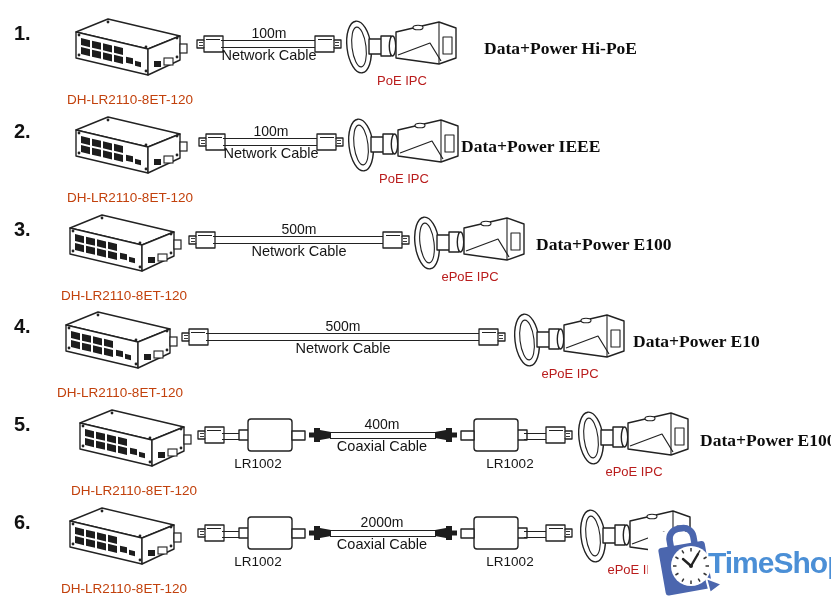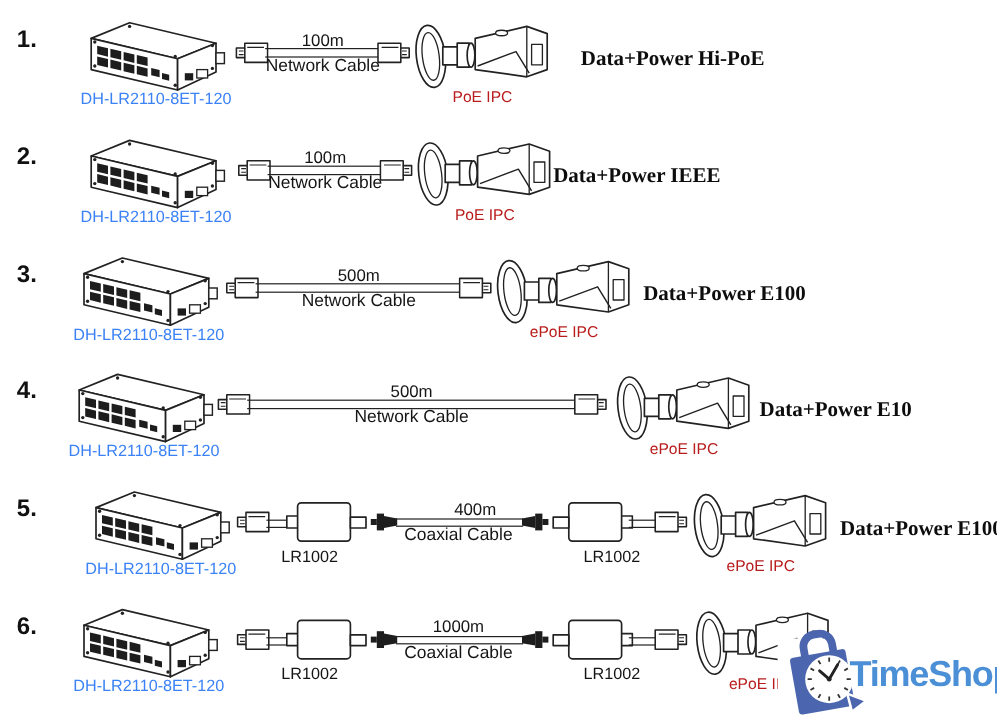--- a/index.html
+++ b/index.html
@@ -1,19 +1,19 @@
 <!DOCTYPE html>
 <html><head>
 <meta charset="utf-8">
 <style>
   html,body{margin:0;padding:0;background:#fff;}
   #canvas{position:relative;width:831px;height:598px;background:#fff;overflow:hidden;
           font-family:"Liberation Sans",sans-serif;color:#111;}
   .num{position:absolute;left:14px;font-weight:bold;font-size:20px;color:#111;white-space:nowrap;}
-  .dev-label{position:absolute;width:150px;text-align:center;font-size:13.5px;color:#3b82f6;white-space:nowrap;}
+  .dev-label{position:absolute;width:150px;text-align:center;font-size:13.5px;color:#c2410c;white-space:nowrap;margin-top:17px;}
   .cam-label{position:absolute;width:116px;text-align:center;font-size:13px;color:#b91c1c;white-space:nowrap;}
   .conv-label{position:absolute;width:80px;text-align:center;font-size:13.5px;color:#151515;white-space:nowrap;}
   .dist-label{position:absolute;text-align:center;font-weight:normal;font-size:14px;color:#151515;white-space:nowrap;}
   .type-label{position:absolute;text-align:center;font-weight:normal;font-size:14.5px;color:#151515;white-space:nowrap;}
   .result{position:absolute;font-family:"Liberation Serif",serif;font-weight:600;font-size:17.5px;color:#0d0d0d;white-space:nowrap;}
   .cable{position:absolute;display:flex;align-items:center;height:22px;}
   .cline{flex:1;height:6px;border-top:1.6px solid #222;border-bottom:1.6px solid #222;margin:0 -3px;}
   .tline{position:absolute;height:5px;border-top:1.4px solid #222;border-bottom:1.4px solid #222;}
   .svgel{position:absolute;}
   .flip{transform:scaleX(-1);}
@@ -220,21 +220,21 @@
         <use href="#sym-bnc"></use>
       </svg>
     <svg class="svgel flip" style="left:458px;top:416px" width="70" height="38">
         <use href="#sym-lr1002"></use>
       </svg>
     <div class="conv-label" style="left:470px;top:456px">LR1002</div>
     <div class="tline" style="left:524px;top:433px;width:24px"></div>
     <svg class="svgel flip" style="left:545px;top:424px" width="30" height="22">
         <use href="#sym-rj45"></use>
       </svg>
-    <div class="dist-label" style="left:342px;top:416px;width:108px">400m</div>
+    <div class="dist-label" style="left:328px;top:416px;width:108px">400m</div>
     <div class="type-label" style="left:312px;top:438px;width:140px">Coaxial Cable</div>
     <svg class="svgel" style="left:576px;top:407px" width="116" height="64">
         <use href="#sym-camera"></use>
       </svg>
     <div class="cam-label" style="left:576px;top:464px">ePoE IPC</div>
     <div class="result" style="left:700px;top:430px">Data+Power E100</div>
   </div>
 
   <div>
     <div class="num" style="top:511px">6.</div>
@@ -258,21 +258,21 @@
         <use href="#sym-bnc"></use>
       </svg>
     <svg class="svgel flip" style="left:458px;top:514px" width="70" height="38">
         <use href="#sym-lr1002"></use>
       </svg>
     <div class="conv-label" style="left:470px;top:554px">LR1002</div>
     <div class="tline" style="left:524px;top:531px;width:24px"></div>
     <svg class="svgel flip" style="left:545px;top:522px" width="30" height="22">
         <use href="#sym-rj45"></use>
       </svg>
-    <div class="dist-label" style="left:328px;top:514px;width:108px">1000m</div>
+    <div class="dist-label" style="left:328px;top:514px;width:108px">2000m</div>
     <div class="type-label" style="left:312px;top:536px;width:140px">Coaxial Cable</div>
     <svg class="svgel" style="left:578px;top:505px" width="116" height="64">
         <use href="#sym-camera"></use>
       </svg>
     <div class="cam-label" style="left:578px;top:562px">ePoE IPC</div>
   </div>
 
   <div>
     <div class="wm-box"></div>
     <svg class="svgel" style="left:650px;top:520px" width="78" height="78">

